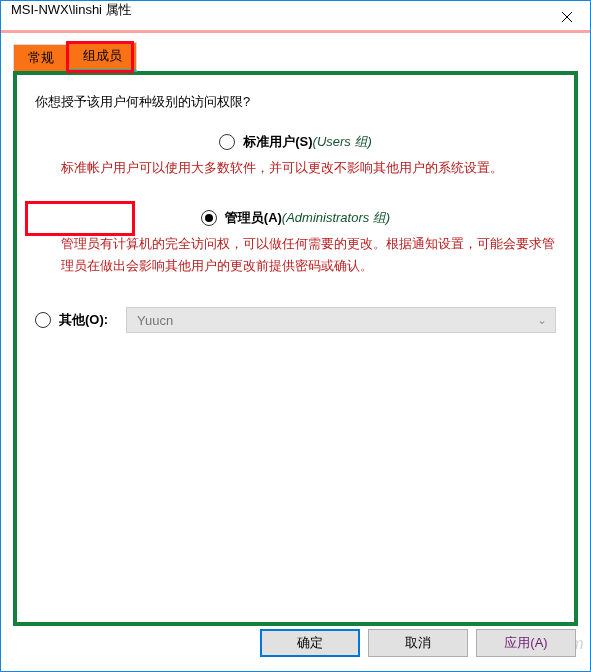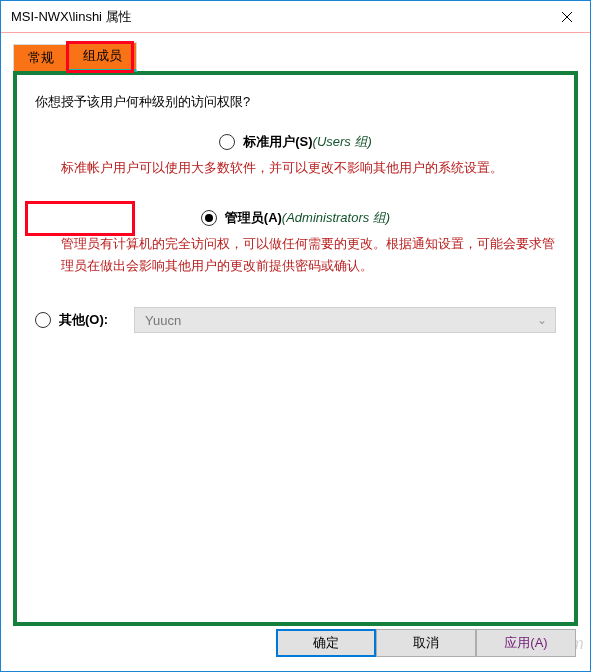--- a/index.html
+++ b/index.html
@@ -10,23 +10,23 @@
       width: 591px;
       height: 672px;
       border: 1px solid #1a84d6;
       overflow: hidden;
       position: relative;
     }
     .titlebar {
       height: 32px;
       background: #fff;
       display: flex;
-      align-items: center;
+      align-items: flex-start;
       padding-left: 10px;
-      border-bottom: 1px solid #fca5a5;
+      border-bottom: 3px solid #fca5a5;
     }
     .titlebar .title { flex: 1; font-size: 13px; color: #000; }
     .titlebar .close {
       width: 46px; height: 32px;
       display: flex; align-items: center; justify-content: center;
       color: #333;
       cursor: pointer;
     }
     .titlebar .close svg { width: 10px; height: 10px; }
     .content {
@@ -104,40 +104,40 @@
       top: -8px;
       left: -10px;
       width: 110px;
       height: 35px;
       pointer-events: none;
     }
     .other-row {
       display: flex;
       align-items: center;
       margin-top: 20px;
-      gap: 8px;
     }
     .combobox {
       flex: 1;
       margin-left: 18px;
       height: 26px;
       background: #e6e6e6;
       border: 1px solid #d0d0d0;
       display: flex;
       align-items: center;
       justify-content: space-between;
       padding: 0 8px 0 10px;
       color: #777;
     }
     .combobox .chev { color: #999; font-size: 12px; }
     .footer {
       position: absolute;
       right: 14px;
       bottom: 14px;
       display: flex;
+      gap: 8px;
       align-items: center;
     }
     .btn {
       width: 100px;
       height: 28px;
       border: 1px solid #adadad;
       background: #e1e1e1;
       display: flex;
       align-items: center;
       justify-content: center;

